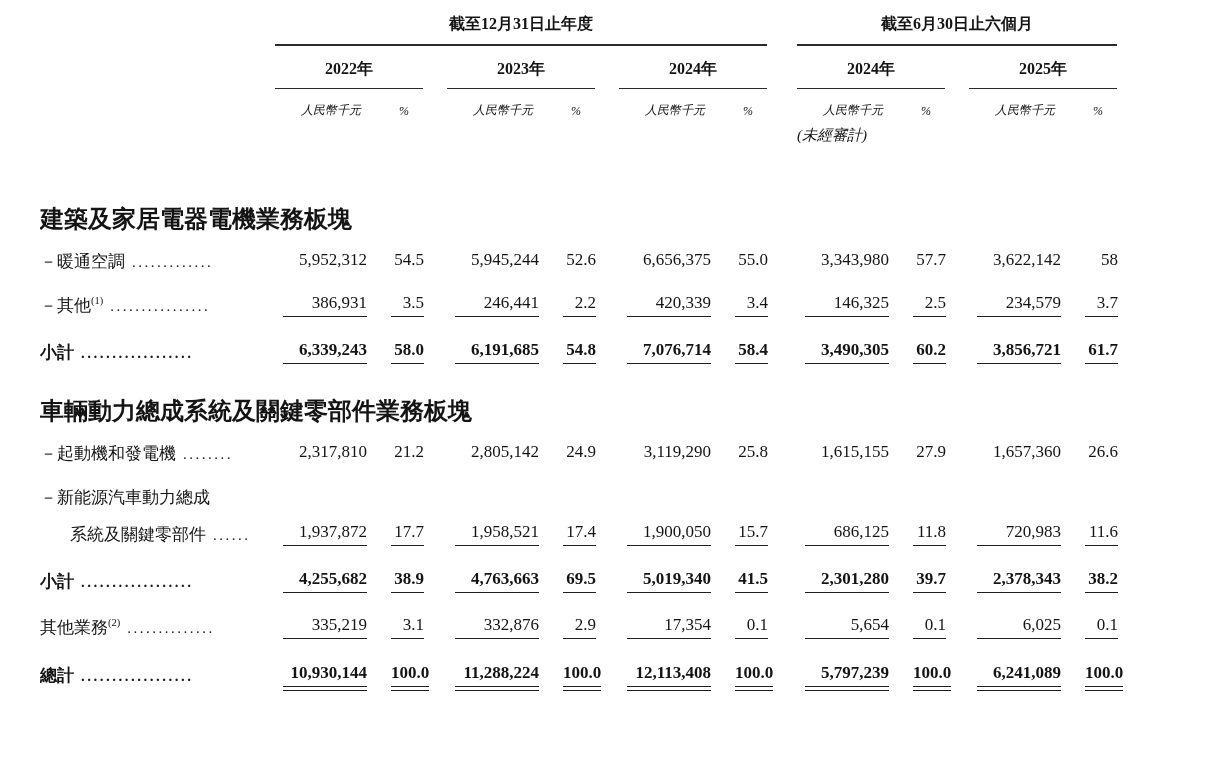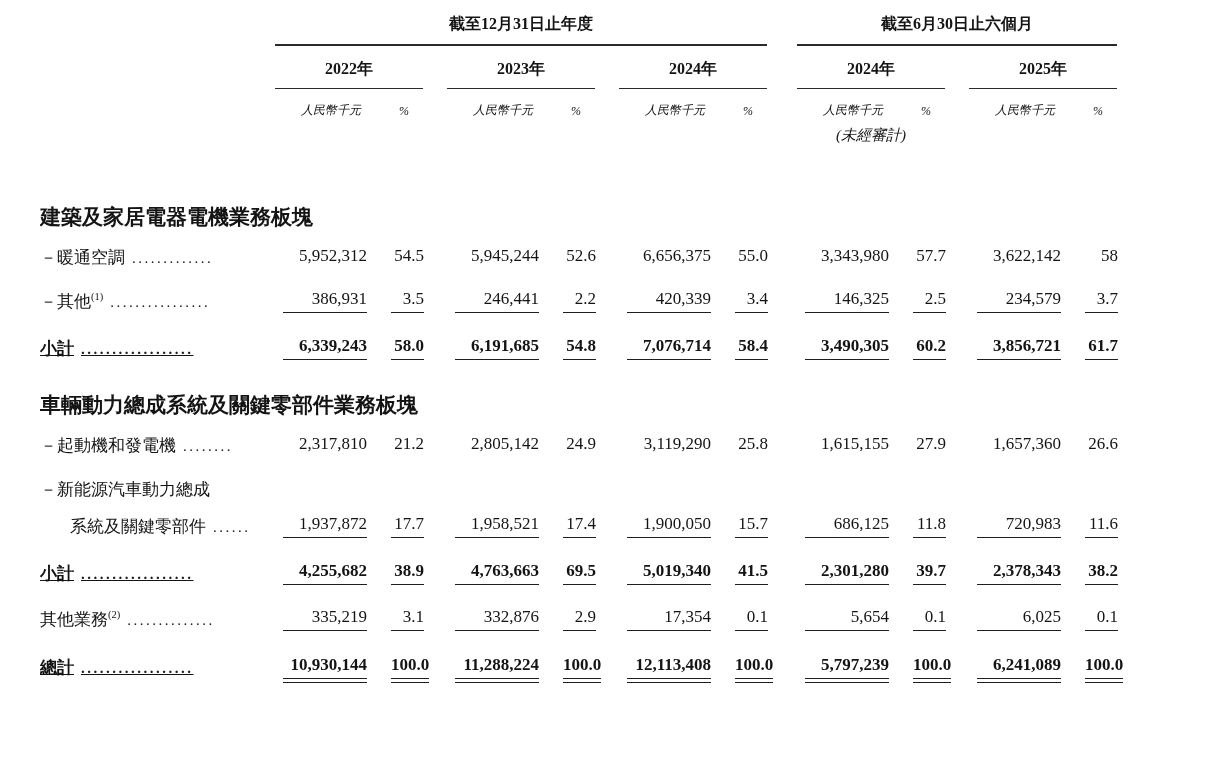--- a/index.html
+++ b/index.html
@@ -17,34 +17,34 @@
     font-size:16px; font-weight:bold; text-align:center;
     padding:4px 0 9px; border-bottom:2px solid #2b2b2b;
   }
   tr.year-row th {
     font-size:16px; font-weight:bold; text-align:center;
     padding:13px 0 8px; border-bottom:1.5px solid #2b2b2b;
   }
   tr.unit-row td { font-style:italic; font-size:12px; padding-top:13px; white-space:nowrap; }
   tr.unit-row td.unit { text-align:right; padding-right:6px; }
   tr.unit-row td.pcth { text-align:right; padding-right:14px; }
-  tr.note-row td.note { font-style:italic; font-size:15px; text-align:center; padding-top:7px; white-space:nowrap; }
+  tr.note-row td.note { font-style:italic; font-size:15px; padding-top:7px; white-space:nowrap; }
 
   
   tbody td { font-size:17px; }
   tr.section td {
-    font-weight:bold; font-size:21px; white-space:nowrap;
+    font-weight:bold; font-size:24px; white-space:nowrap;
     padding:22px 0 2px;
   }
   tr.section.first td { padding-top:58px; }
   tr.item td, tr.subtotal td, tr.total td, tr.cont td { padding:13px 0 7px; }
   tr.cont td { padding:14px 0 0; }
   tr.subtotal td { padding:16px 0 9px; }
   tr.total td { padding:17px 0 10px; }
-  tr.subtotal td, tr.total td { font-weight:bold;text-decoration:underline; }
+  tr.subtotal td, tr.total td { font-weight:bold; }
 
   td.lbl { white-space:nowrap; overflow:hidden; }
   td.lbl .leader { letter-spacing:2.5px; padding-left:7px; font-size:15px; color:#1c1c1c; }
   td.lbl sup { font-size:10.5px; line-height:0; }
   td.lbl.indent { padding-left:30px; }
 
   td.num, td.pct { text-align:right; white-space:nowrap; }
   .val { display:inline-block; text-align:right; min-width:84px; padding-bottom:3px; }
   td.pct .val { min-width:33px;margin-left:24px; }
 

